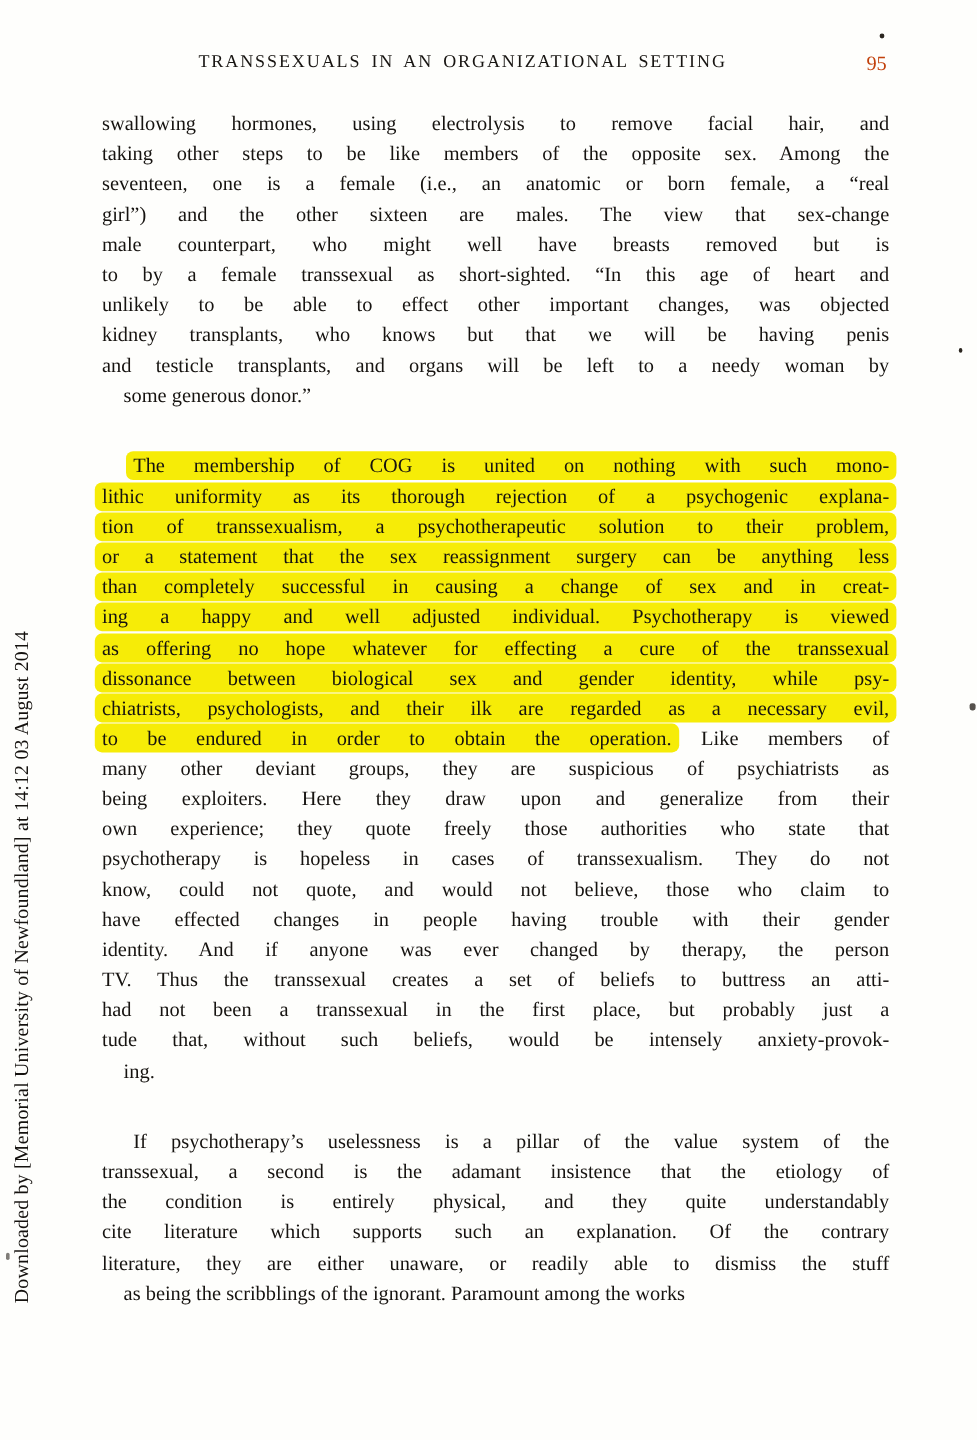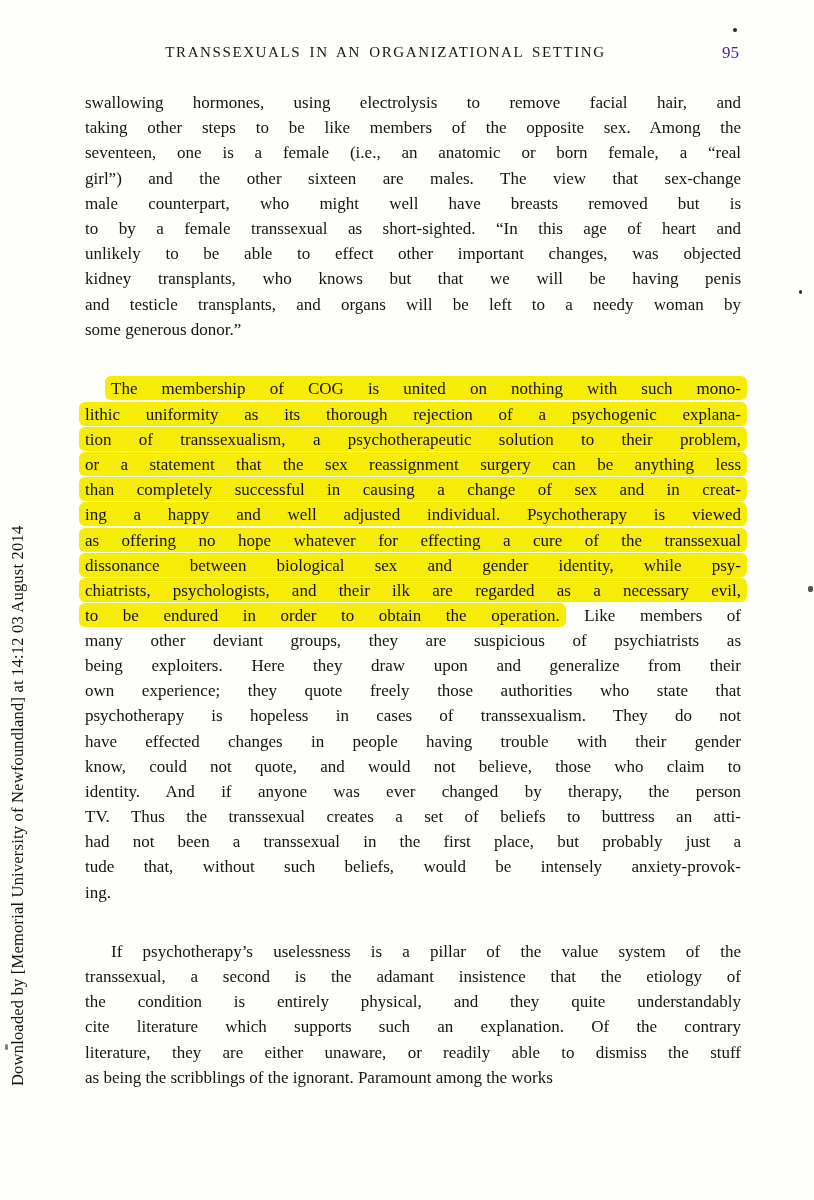--- a/index.html
+++ b/index.html
@@ -33,40 +33,41 @@
     letter-spacing: 1.6px;
     word-spacing: 3px;
     color: #181512;
     white-space: nowrap;
   }
   .running-head .folio {
     position: absolute;
     right: 2px;
     top: -1px;
     font-size: 17px;
-    color: #4c1d95;
+    color: #c2410c;
   }
   .text-block {
     position: absolute;
     top: 90px;
     left: 85px;
     width: 656px;
     color: #161310;
     font-size: 17px;
     line-height: 25.2px;
   }
   .line {
     text-align: justify;
     text-align-last: justify;
     text-justify: inter-word;
     white-space: normal;
     height: 25.2px;
   }
   .line.para-end {
     text-align-last: left;
+    margin-left: 18px;
   }
   .line.indent {
     text-indent: 26px;
     margin-top: 34px;
   }
   .hl {
     background: #f6ec07;
     border-radius: 6px;
     padding: 2.5px 6px;
     margin: -2.5px -6px;
@@ -123,22 +124,22 @@
       <div class="line"><span class="hl">than completely successful in causing a change of sex and in creat-</span></div>
       <div class="line"><span class="hl">ing a happy and well adjusted individual. Psychotherapy is viewed</span></div>
       <div class="line"><span class="hl">as offering no hope whatever for effecting a cure of the transsexual</span></div>
       <div class="line"><span class="hl">dissonance between biological sex and gender identity, while psy-</span></div>
       <div class="line"><span class="hl">chiatrists, psychologists, and their ilk are regarded as a necessary evil,</span></div>
       <div class="line"><span class="hl">to be endured in order to obtain the operation.</span><span> Like members of</span></div>
       <div class="line"><span>many other deviant groups, they are suspicious of psychiatrists as</span></div>
       <div class="line"><span>being exploiters. Here they draw upon and generalize from their</span></div>
       <div class="line"><span>own experience; they quote freely those authorities who state that</span></div>
       <div class="line"><span>psychotherapy is hopeless in cases of transsexualism. They do not</span></div>
+      <div class="line"><span>know, could not quote, and would not believe, those who claim to</span></div>
       <div class="line"><span>have effected changes in people having trouble with their gender</span></div>
-      <div class="line"><span>know, could not quote, and would not believe, those who claim to</span></div>
       <div class="line"><span>identity. And if anyone was ever changed by therapy, the person</span></div>
       <div class="line"><span>TV. Thus the transsexual creates a set of beliefs to buttress an atti-</span></div>
       <div class="line"><span>had not been a transsexual in the first place, but probably just a</span></div>
       <div class="line"><span>tude that, without such beliefs, would be intensely anxiety-provok-</span></div>
       <div class="line para-end"><span>ing.</span></div>
       <div class="line indent"><span>If psychotherapy’s uselessness is a pillar of the value system of the</span></div>
       <div class="line"><span>transsexual, a second is the adamant insistence that the etiology of</span></div>
       <div class="line"><span>the condition is entirely physical, and they quite understandably</span></div>
       <div class="line"><span>cite literature which supports such an explanation. Of the contrary</span></div>
       <div class="line"><span>literature, they are either unaware, or readily able to dismiss the stuff</span></div>

